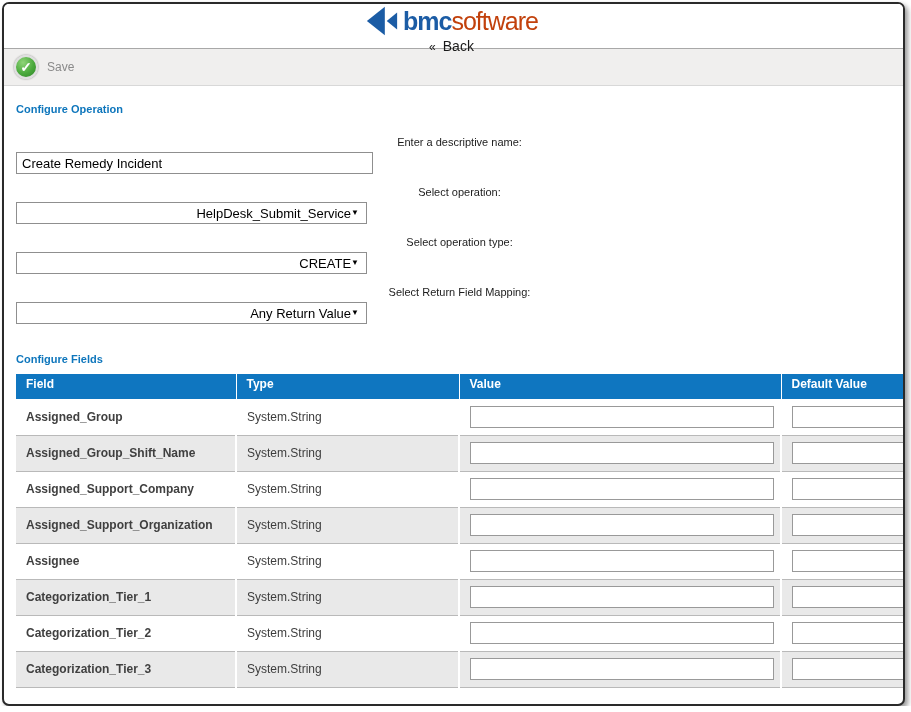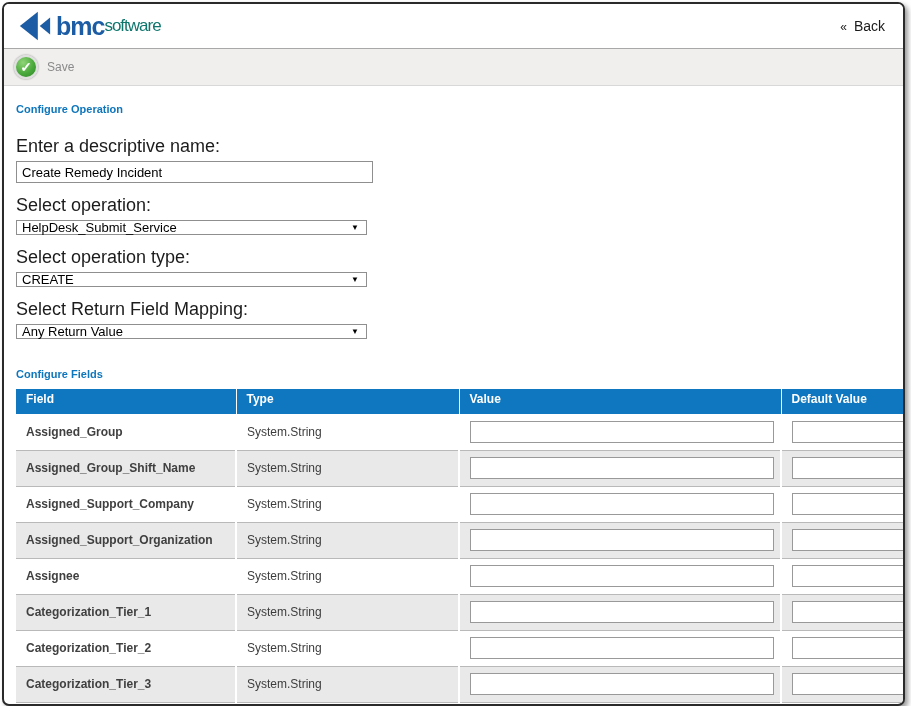--- a/index.html
+++ b/index.html
@@ -19,25 +19,26 @@
   }
 
   
   .app-header {
     height: 44px;
     background: #ffffff;
     display: flex;
     align-items: center;
     justify-content: space-between;
     padding: 0 18px 0 14px;
+    flex-direction: column;
   }
   .brand { display: flex; align-items: center; }
   .brand-mark { margin-right: 4px; display: inline-flex; }
   .brand-bold   { font-size: 25px; font-weight: bold; color: #1b5ca5; letter-spacing: -1px; }
-  .brand-light  { font-size: 17px; font-weight: normal; color: #0f766e; letter-spacing: -1px; }
+  .brand-light  { font-size: 25px; font-weight: normal; color: #c2410c; letter-spacing: -1px; }
   .back-wrap { font-size: 14px; color: #1a1a1a; }
   .back-chevron { font-size: 12px; margin-right: 7px; color: #1a1a1a; }
   .back-link { color: #1a1a1a; cursor: pointer; text-align: right; }
 
   
   .toolbar {
     height: 38px;
     background: #f0efee;
     border-top: 1px solid #a8a8a8;
     border-bottom: 1px solid #d8d8d8;
@@ -69,42 +70,43 @@
     font-size: 11px;
     font-weight: bold;
     margin: 17px 0 21px 0;
     letter-spacing: 0;
   }
   .section-title.second { margin: 29px 0 9px 0; }
 
   .form-group { margin-bottom: 12px; }
   .field-label {
     display: block;
-    font-size: 18px;
+    font-size: 11px;
     color: #1c1c1c;
     margin-bottom: 4px;
+    text-align: center;
   }
   .text-input {
     width: 357px;
     height: 22px;
     border: 1px solid #8f8f8f;
     background: #ffffff;
     font-family: "Liberation Sans", sans-serif;
     font-size: 13px;
     color: #000000;
     padding: 1px 5px;
   }
   .select-box {
     width: 351px;
-    height: 15px;
+    height: 22px;
     border: 1px solid #8f8f8f;
     background: #ffffff;
     display: flex;
     align-items: center;
-    justify-content: space-between;
+    justify-content: flex-end;
     padding: 0 7px 0 5px;
     font-size: 13px;
     color: #000000;
     cursor: pointer;
   }
   .select-arrow { font-size: 8px; color: #000000; line-height: 1; }
 
   
   .fields-table {
     border-collapse: collapse;

